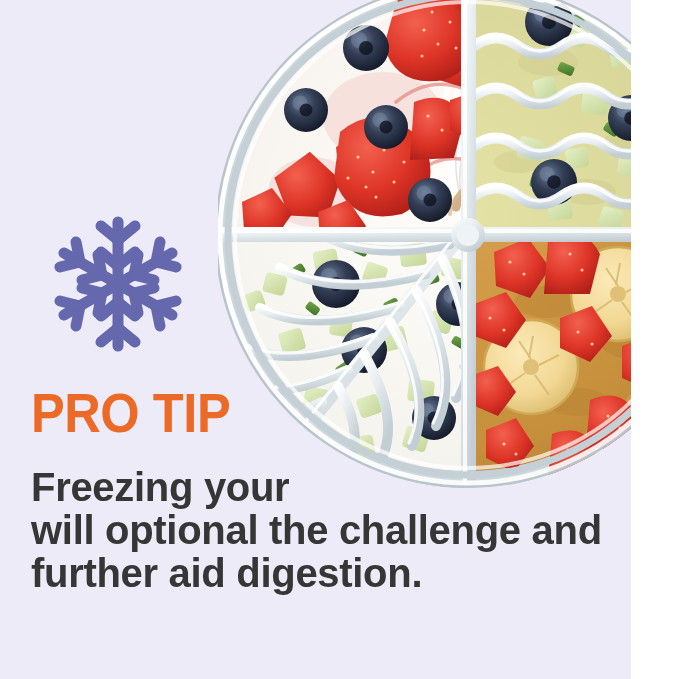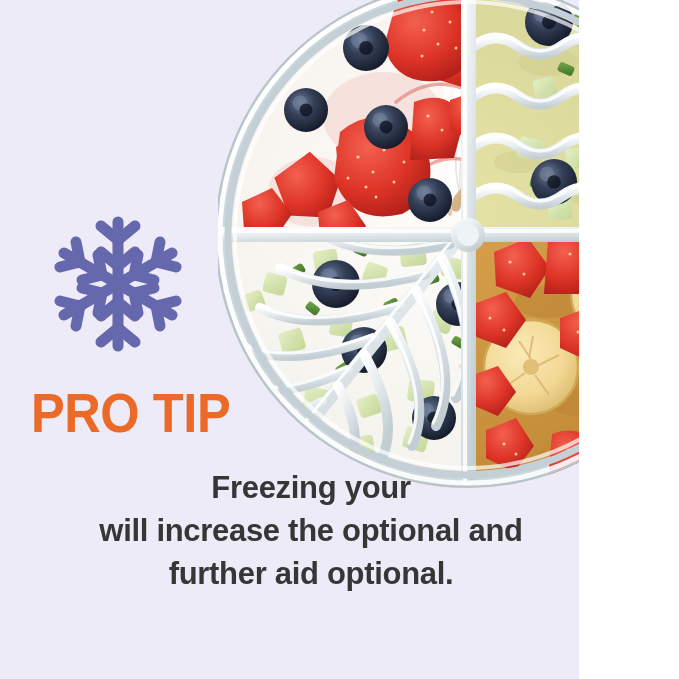--- a/index.html
+++ b/index.html
@@ -3,21 +3,21 @@
 <meta charset="utf-8">
 <style>
   * { box-sizing: border-box; margin: 0; padding: 0; }
   html, body {
     width: 679px; height: 679px;
     font-family: "Liberation Sans", sans-serif;
     overflow: hidden;
   }
   #page {
     position: relative;
-    width: 579px; height: 679px;
+    width: 631px; height: 679px;
     background: #edebf7;
     overflow: hidden;
   }
 
   
   #bowl-photo {
     position: absolute;
     left: 218px; top: -18px;
     width: 500px; height: 506px;
   }
@@ -44,26 +44,25 @@
     transform: scaleX(0.92);
     transform-origin: left top;
     white-space: nowrap;
   }
 
   
   #tip-body {
     position: absolute;
     left: 31px; top: 466px;
     width: 560px;
-    font-size: 31px;
+    font-size: 40px;
     line-height: 43px;
     font-weight: bold;
     color: #363636;
     letter-spacing: -0.3px;
-    text-align: center;
   }
   #tip-body .line { display: block; white-space: nowrap; }
 </style>
 </head>
 <body>
 
 <div id="page">
 
   <div id="bowl-photo">
     <svg viewBox="0 0 500 506" xmlns="http://www.w3.org/2000/svg">
@@ -531,17 +530,17 @@
         <path d="M48 79 L44 99"></path>
           <path d="M48 79 L28 74"></path>
       </g>
     </svg>
   </div>
 
   <div id="pro-tip-heading">PRO TIP</div>
 
   <div id="tip-body">
     <span class="line">Freezing your</span>
-    <span class="line">will increase the optional and</span>
-    <span class="line">further aid optional.</span>
+    <span class="line">will optional the challenge and</span>
+    <span class="line">further aid digestion.</span>
   </div>
 
 </div>
 
 </body></html>

